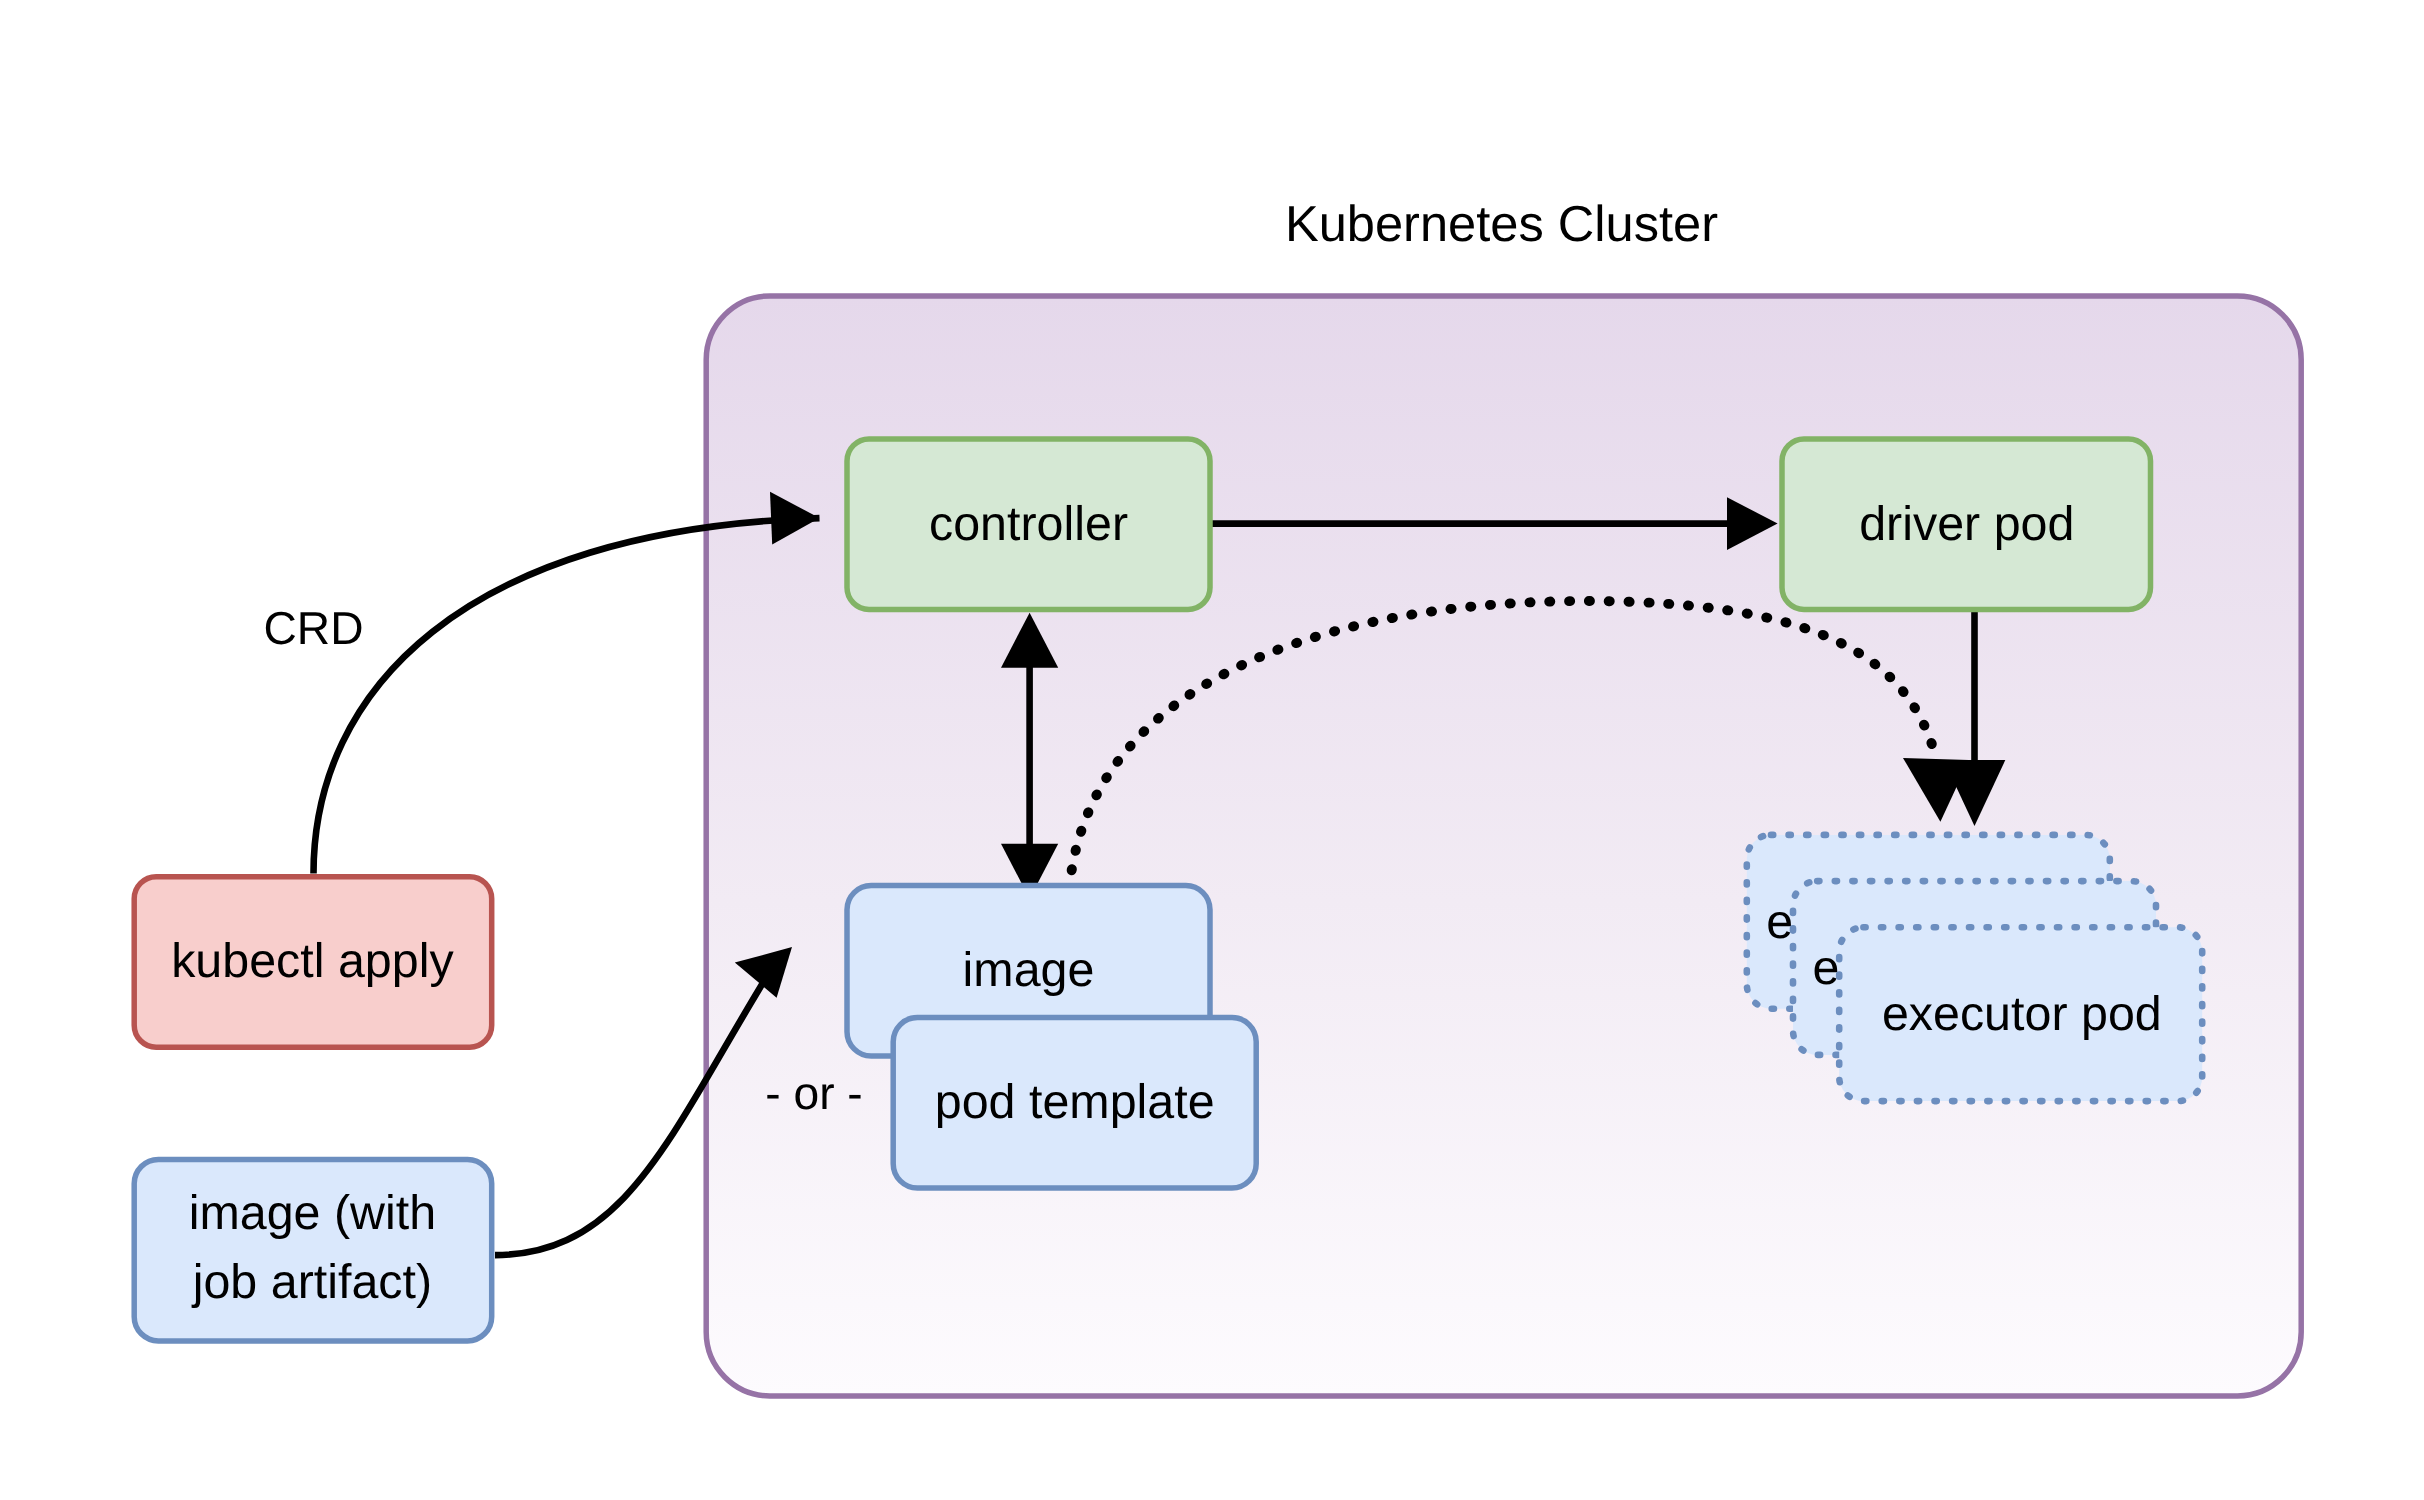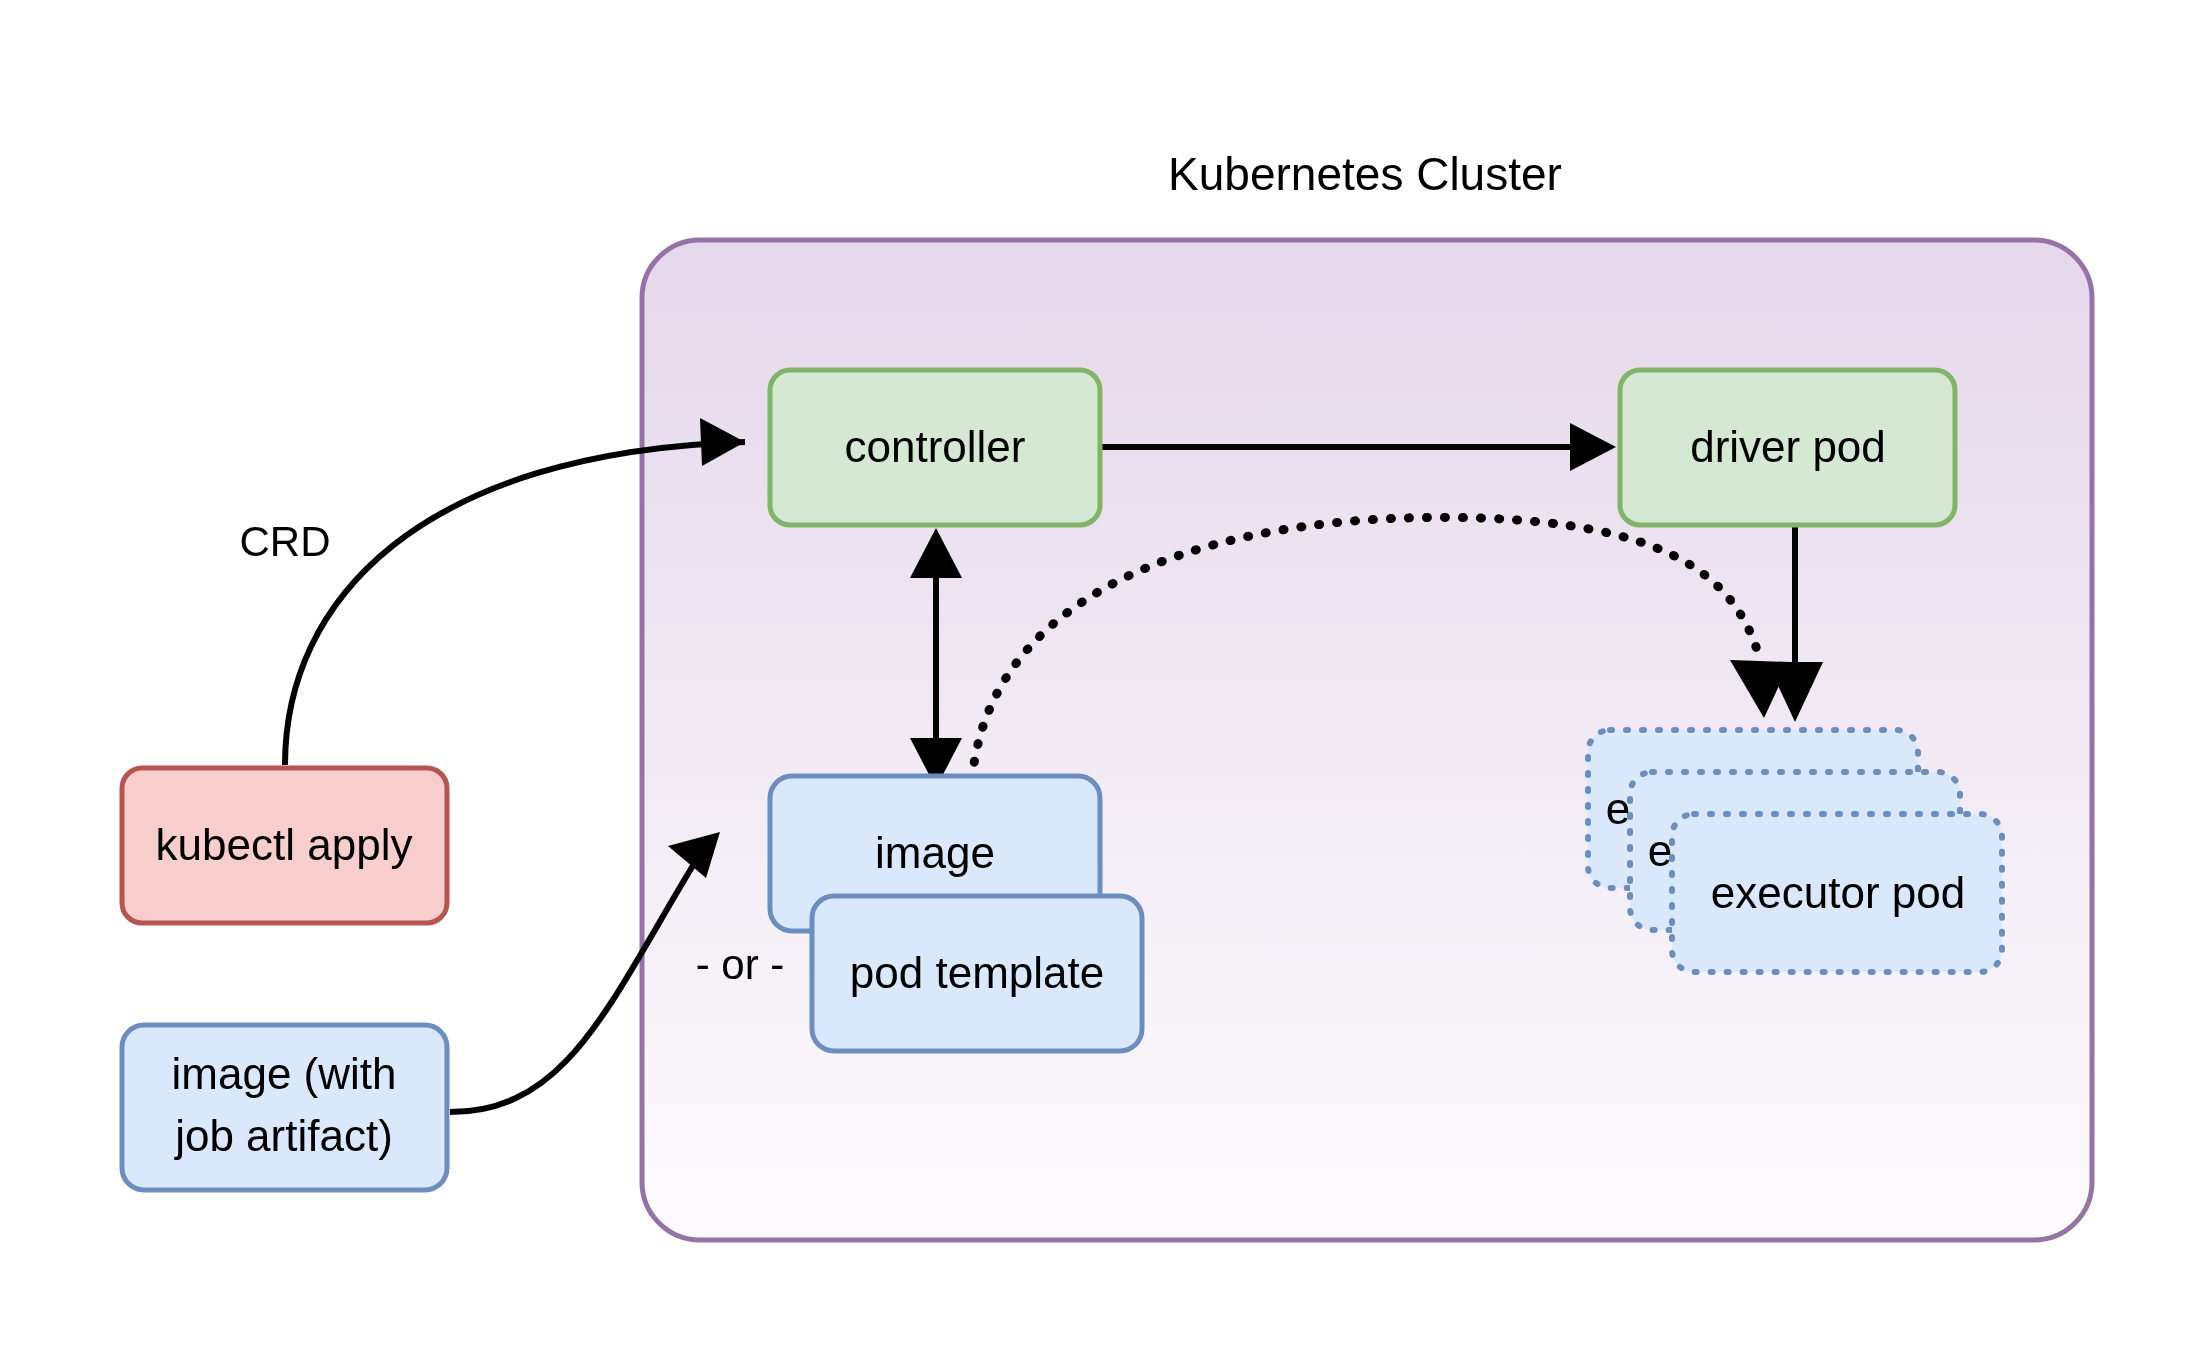--- a/index.html
+++ b/index.html
@@ -11,20 +11,21 @@
     width: 2204px;
     height: 1364px;
     overflow: hidden;
     font-family: "Liberation Sans", sans-serif;
   }
   #diagram-root {
     position: relative;
     width: 2204px;
     height: 1136px;
     background: #ffffff;
+    margin-top: 29px;
   }
   svg#diagram-svg {
     position: absolute;
     top: 0;
     left: 0;
     width: 2204px;
     height: 1364px;
     display: block;
   }
   .node-label {

